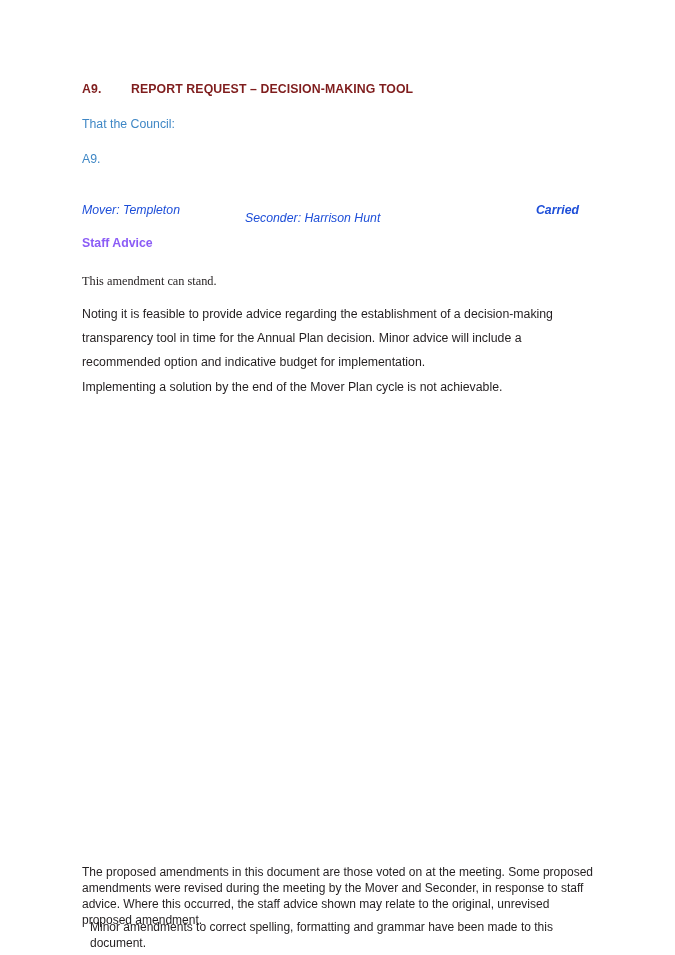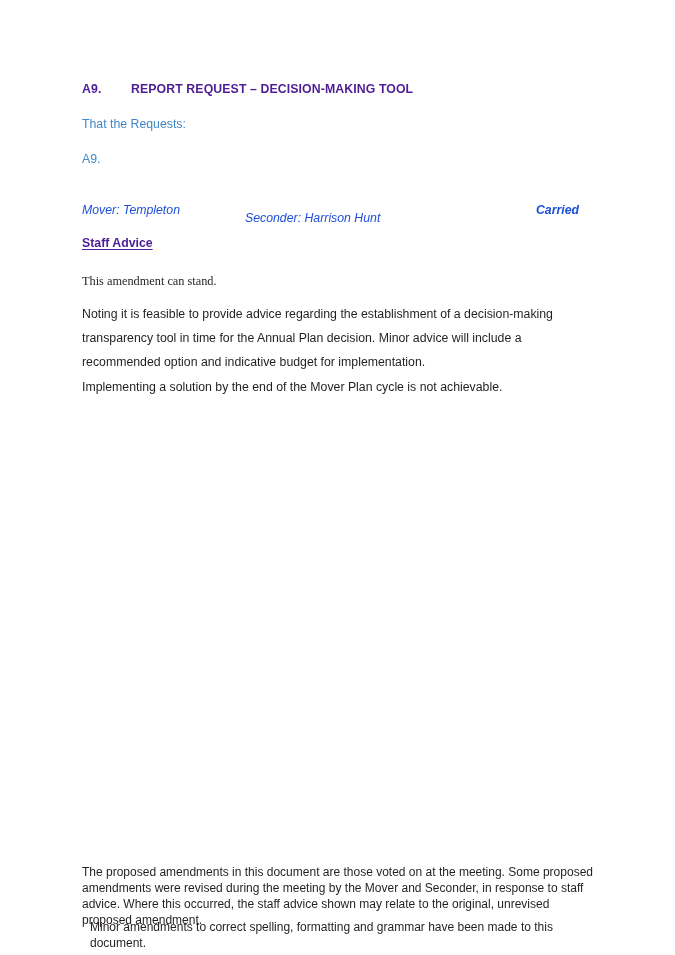--- a/index.html
+++ b/index.html
@@ -28,21 +28,21 @@
 
   
   .heading-row {
     position: absolute;
     top: 82px;
     left: 0;
     width: 513px;
     font-size: 12.3px;
     font-weight: bold;
     letter-spacing: 0.1px;
-    color: #4c1d95;
+    color: #7f1d1d;
     white-space: nowrap;
   }
   .heading-row .h-num {
     display: inline-block;
     width: 49px;
   }
   .heading-row .h-text {
     display: inline-block;
   }
 
@@ -108,23 +108,22 @@
     font-style: italic;
   }
 
   
   .subheading {
     position: absolute;
     top: 236px;
     left: 0;
     font-size: 12.3px;
     font-weight: bold;
-    text-decoration: underline;
     text-underline-offset: 2px;
-    color: #4c1d95;
+    color: #8b5cf6;
   }
 
   
   .body-para {
     position: absolute;
     left: 0;
     width: 492px;
     font-size: 12.3px;
     line-height: 24px;
     color: #231f20;
@@ -149,21 +148,21 @@
 </head>
 <body>
 
 <div class="page">
   <div class="content">
 
     <div class="heading-row">
       <span class="h-num">A9.</span><span class="h-text">REPORT REQUEST – DECISION-MAKING TOOL</span>
     </div>
 
-    <div class="preamble">That the Requests:</div>
+    <div class="preamble">That the Council:</div>
 
     <div class="clause">
       <span class="c-num">A9.</span>
     </div>
 
     <div class="movers">
       <span class="mover">Mover: Templeton</span>
       <span class="seconder">Seconder: Harrison Hunt</span>
       <span class="outcome">Carried</span>
     </div>

